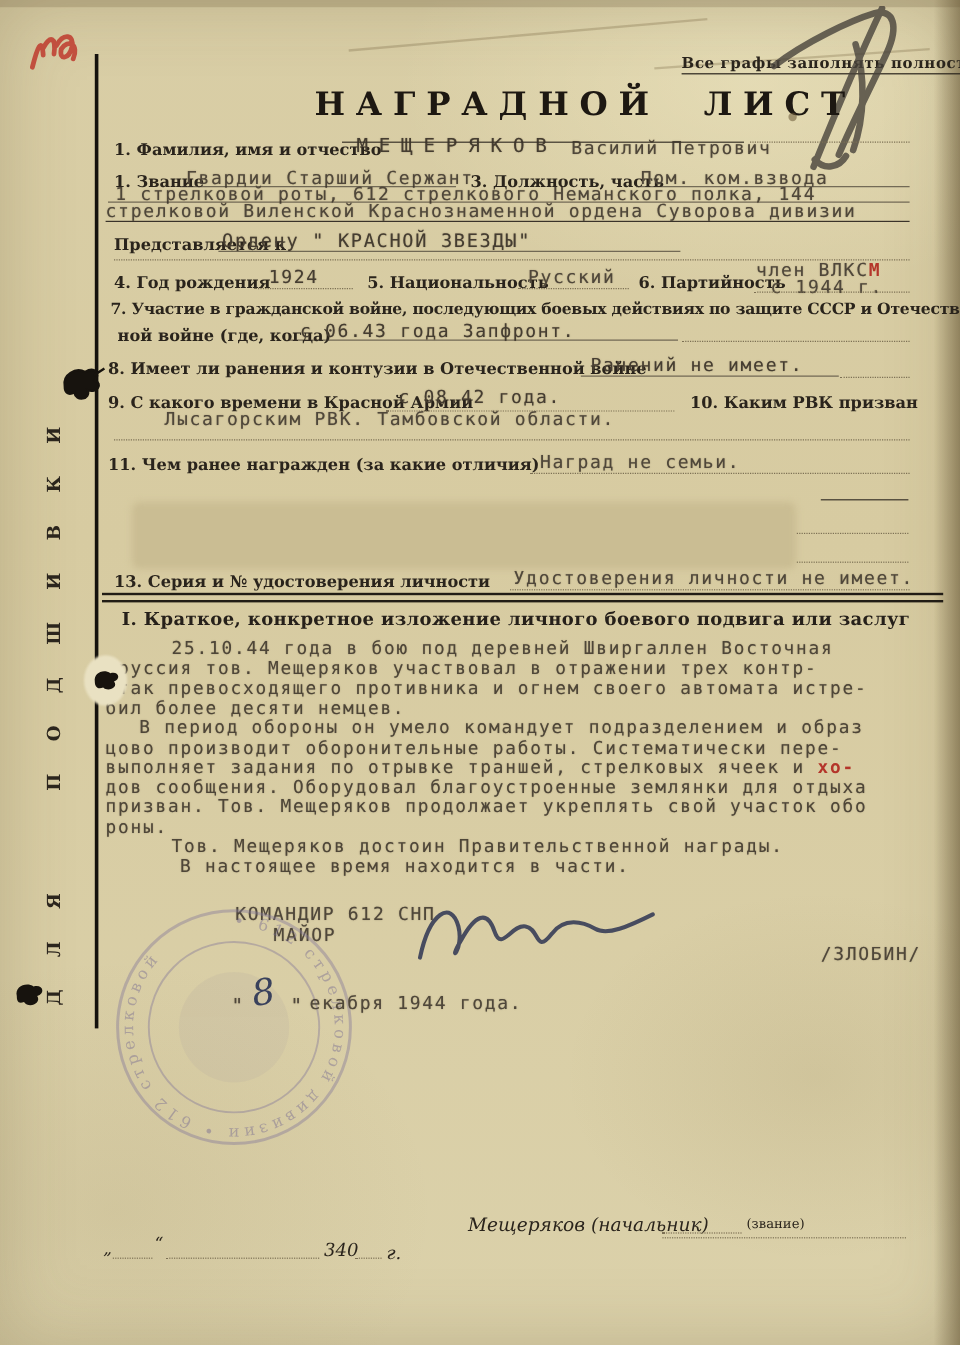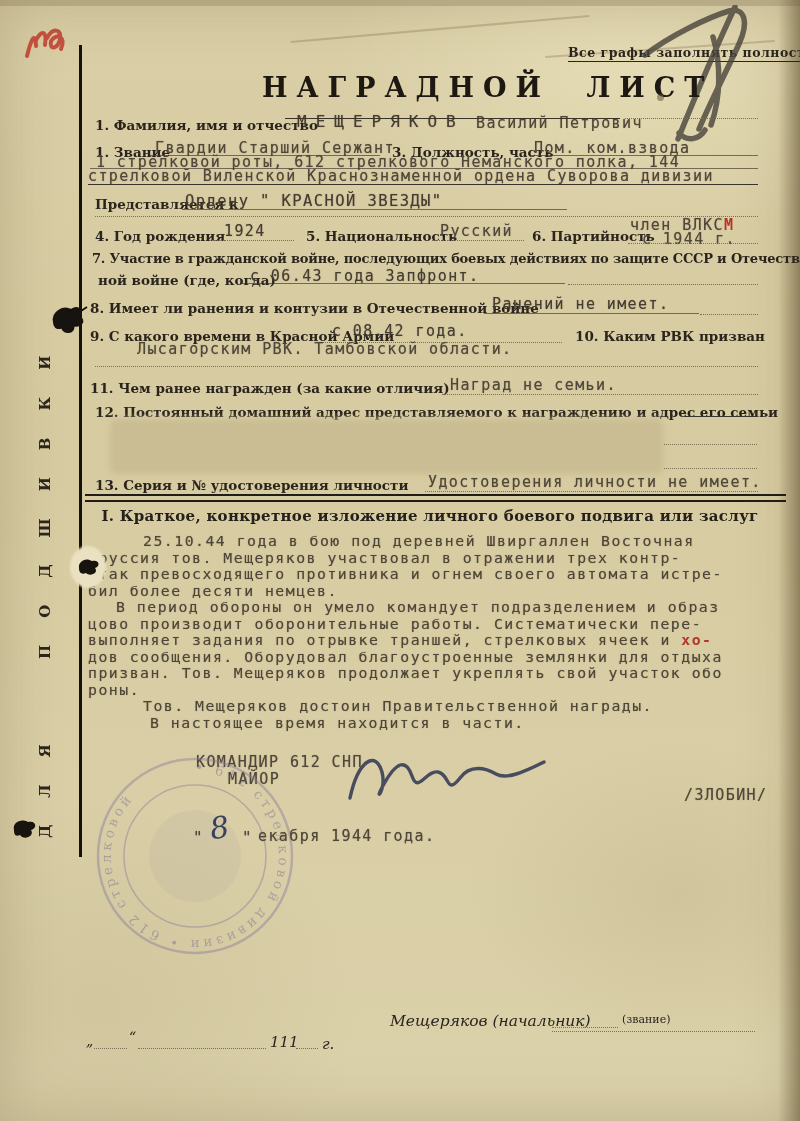--- a/index.html
+++ b/index.html
@@ -129,21 +129,20 @@
   <div class="abs typed typed-b" style="left:332px;top:322px;">с 08.42 года.</div>
   <div class="dot" style="left:322px;top:342px;width:240px;"></div>
   <div class="abs lbl" style="left:575px;top:328px;">10. Каким РВК призван</div>
   <div class="abs typed" style="left:137px;top:340px;">Лысагорским РВК. Тамбовской области.</div>
   <div class="dot" style="left:95px;top:366px;width:663px;"></div>
 
   <div class="abs lbl" style="left:90px;top:380px;">11. Чем ранее награжден (за какие отличия)</div>
   <div class="abs typed" style="left:450px;top:376px;">Наград не семьи.</div>
   <div class="dot" style="left:442px;top:394px;width:316px;"></div>
 
-  <div class="abs lbl" style="left:95px;top:404px;">12. Постоянный домашний адрес представляемого к награждению и адрес его семьи</div>
   <div class="ln" style="left:684px;top:416px;width:73px;"></div>
   <div class="redact"></div>
   <div class="dot" style="left:664px;top:444px;width:93px;"></div>
   <div class="dot" style="left:664px;top:468px;width:93px;"></div>
 
   <div class="abs lbl" style="left:95px;top:477px;">13. Серия и № удостоверения личности</div>
   <div class="abs typed" style="left:428px;top:473px;">Удостоверения личности не имеет.</div>
   <div class="dot" style="left:425px;top:491px;width:333px;"></div>
   <div class="dbl"></div>
 
@@ -191,21 +190,21 @@
 
   <div class="abs lbl ital" style="left:390px;top:1012px;font-size:15.5px;">Мещеряков (начальник)</div>
   <div class="dot" style="left:552px;top:1027px;width:66px;"></div>
   <div class="abs lbl" style="left:622px;top:1013px;font-size:11px;font-weight:400;">(звание)</div>
   <div class="dot" style="left:552px;top:1031px;width:203px;"></div>
 
   <div class="abs lbl ital" style="left:86px;top:1033px;font-size:14px;">„</div>
   <div class="dot" style="left:94px;top:1048px;width:33px;"></div>
   <div class="abs lbl ital" style="left:129px;top:1029px;font-size:14px;">“</div>
   <div class="dot" style="left:138px;top:1048px;width:128px;"></div>
-  <div class="abs lbl ital" style="left:270px;top:1033px;font-size:15px;">111</div>
+  <div class="abs lbl ital" style="left:270px;top:1033px;font-size:15px;">340</div>
   <div class="dot" style="left:296px;top:1048px;width:22px;"></div>
   <div class="abs lbl ital" style="left:322px;top:1035px;font-size:15px;">г.</div>
 
   <svg class="abs" style="left:50px;top:304px;" width="38" height="32" viewBox="0 0 38 32">
     <path d="M4,18 C2,8 13,2 21,6 C29,1 34,8 29,13 C36,16 31,24 23,21 C26,29 13,31 12,23 C6,26 4,22 4,18 Z M28,9 L37,3" fill="#17130e" stroke="#17130e" stroke-width="2"></path>
   </svg>
   <div class="abs" style="left:70px;top:546px;width:36px;height:42px;background:#e9e1c2;border-radius:50%;filter:blur(1px);"></div>
   <svg class="abs" style="left:76px;top:556px;" width="26" height="22" viewBox="0 0 26 22">
     <path d="M3,12 C2,5 10,1 16,5 C23,3 25,10 19,12 C23,17 14,21 10,17 C5,19 3,16 3,12 Z" fill="#17130e"></path>
   </svg>

